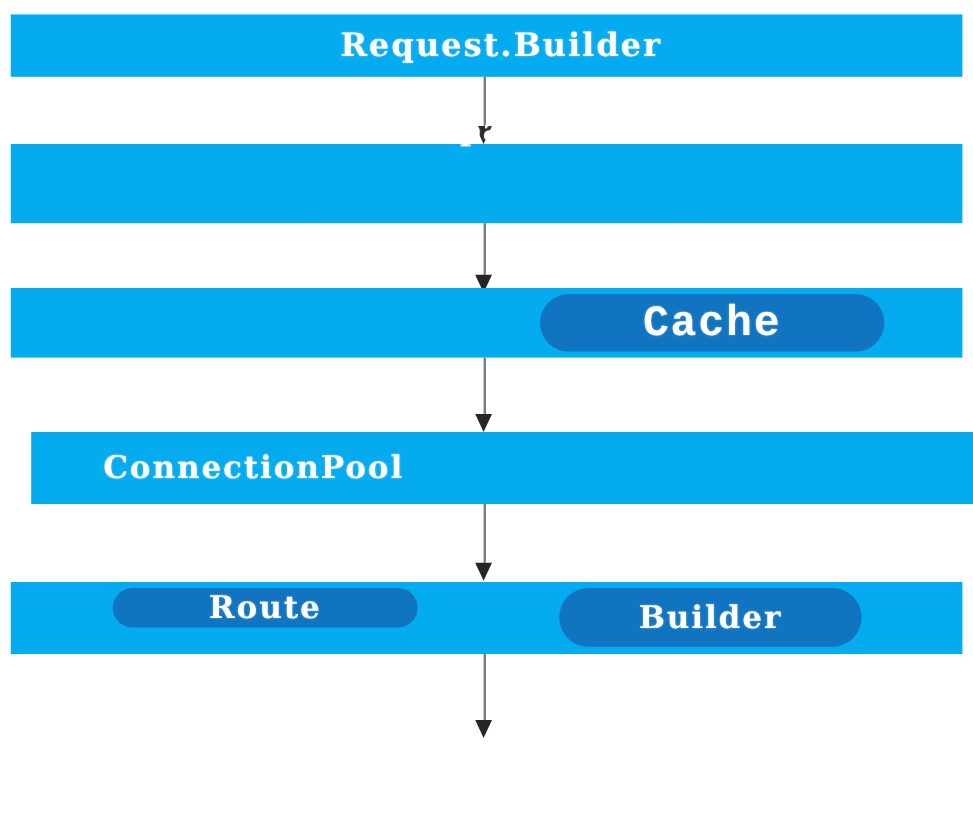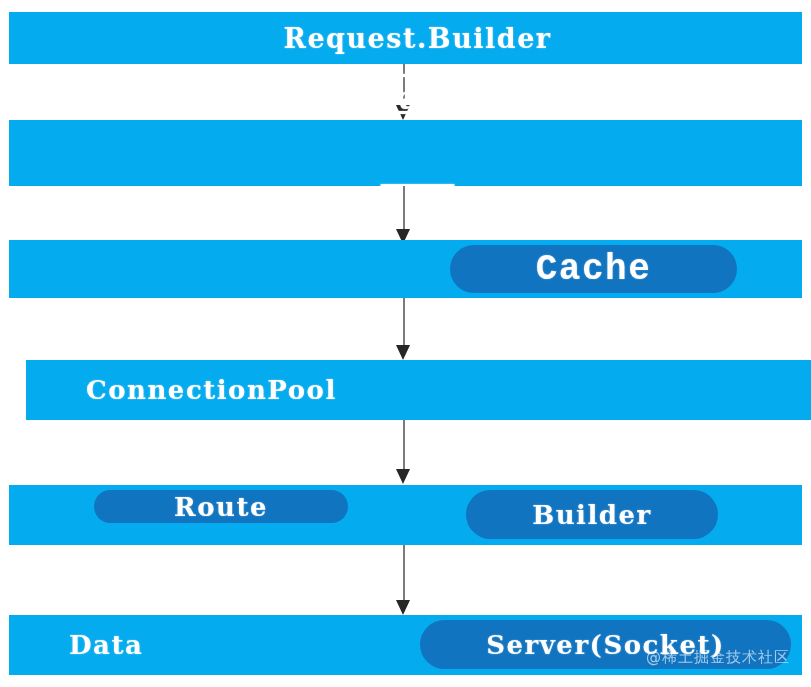--- a/index.html
+++ b/index.html
@@ -116,21 +116,21 @@
   <div class="bar" style="top:12px; height:52px;">
     <div class="bar-label center" style="font-size:27px;">Request.Builder</div>
   </div>
 
   <div class="arrow" style="top:64px; height:56px;">
     <div class="shaft" style="height:41px;"></div>
     <div class="head"></div>
   </div>
 
   <div class="bar" style="top:120px; height:66px;">
-    <div class="bar-label center two-line" style="font-size:31px;text-decoration:underline;">
+    <div class="bar-label center two-line" style="font-size:25px;">
       <div>Dispatcher</div>
       <div>(ApplicationInterceptorChain)</div>
     </div>
   </div>
 
   <div class="arrow" style="top:186px; height:58px;">
     <div class="shaft" style="height:43px;"></div>
     <div class="head"></div>
   </div>
 
@@ -161,21 +161,14 @@
     <div class="pill" style="left:457px; top:5px; width:252px; height:49px; font-size:26px;">
       <span>Builder</span>
     </div>
   </div>
 
   <div class="arrow" style="top:545px; height:70px;">
     <div class="shaft" style="height:55px;"></div>
     <div class="head"></div>
   </div>
 
-  <div class="bar" style="top:615px; height:60px;">
-    <div class="bar-label left" style="font-size:26px;">Data</div>
-    <div class="pill" style="left:411px; top:5px; width:371px; height:49px; font-size:26px;">
-      <span>Server(Socket)</span>
-    </div>
-    <div class="watermark">@稀土掘金技术社区</div>
-  </div>
 
 </div>
 
 </body></html>

